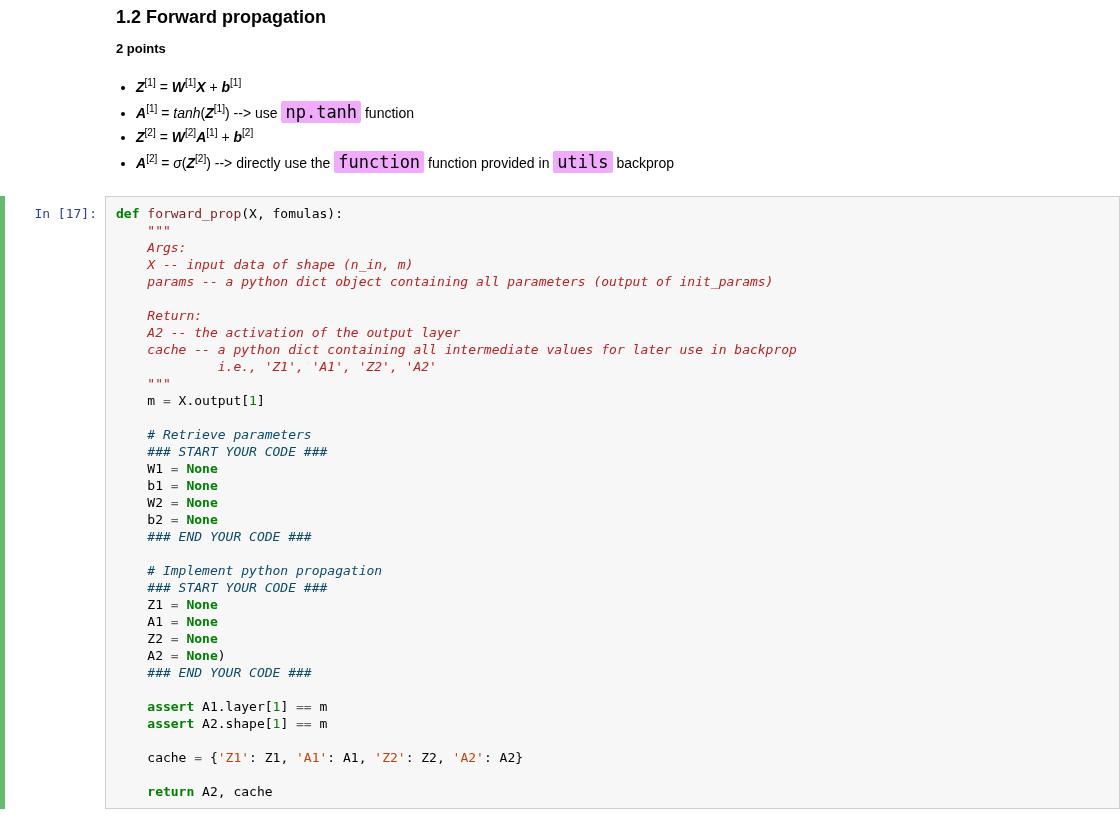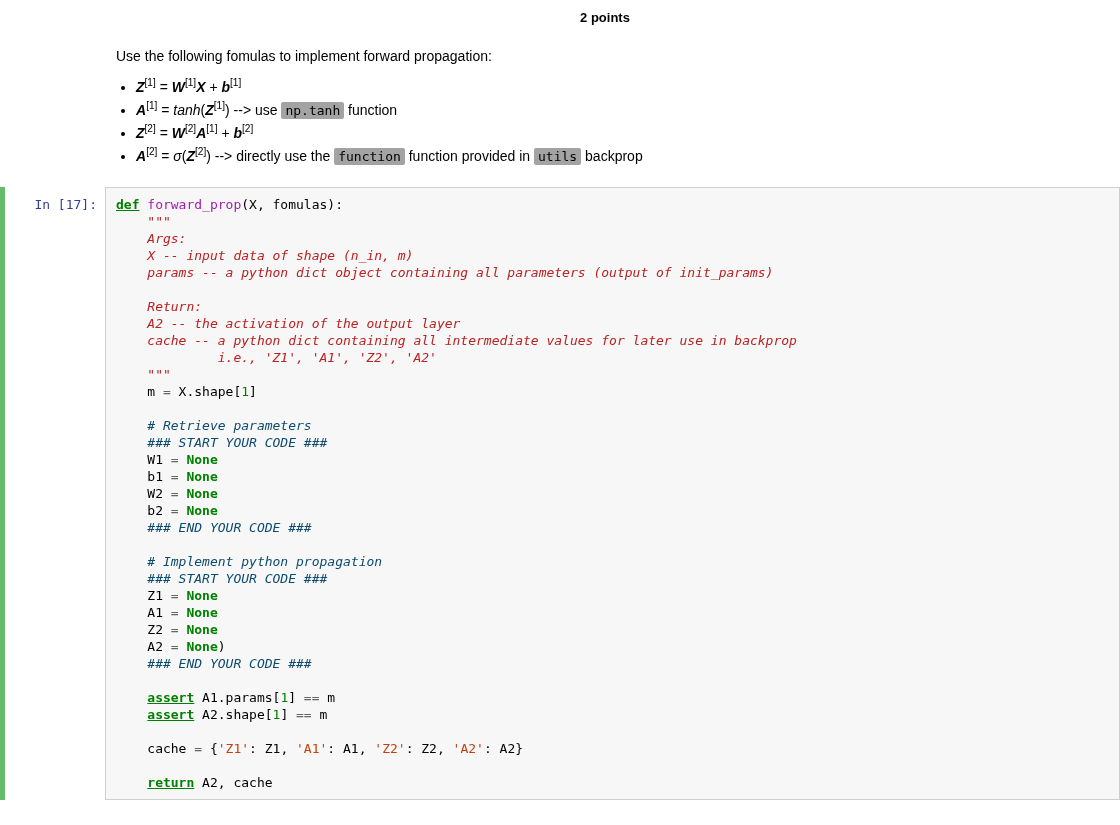--- a/index.html
+++ b/index.html
@@ -17,21 +17,20 @@
   }
   h3.section-title {
     font-size: 18px;
     font-weight: bold;
     margin: 4px 0 6px 0;
   }
   p.points {
     font-weight: bold;
     margin: 8px 0 18px 0;
     font-size: 13px;
-    text-align: center;
   }
   p.desc {
     margin: 6px 0 10px 0;
     font-size: 14px;
   }
   ul.formulas {
     margin: 0 0 20px 20px;
     padding: 0;
   }
   ul.formulas li {
@@ -46,22 +45,22 @@
   .math .rom { font-style: normal; }
   .math .bf { font-weight: bold; }
   .math sup {
     font-size: 0.72em;
     font-style: normal;
     vertical-align: super;
     line-height: 0;
   }
   code.inline-code {
     font-family: "DejaVu Sans Mono", Menlo, Consolas, monospace;
-    font-size: 13px;
-    background: #a3a3a3;
+    font-size: 17px;
+    background: #f0abfc;
     padding: 1px 4px;
     border-radius: 2px;
     margin-top: 8px;
   }
 
   .code-cell {
     display: flex;
     border-left: 5px solid #66BB6A;
     padding-left: 0;
     margin-top: 10px;
@@ -81,36 +80,36 @@
     border: 1px solid #cfcfcf;
     background: #f7f7f7;
     padding: 8px 10px;
     font-family: "DejaVu Sans Mono", Menlo, Consolas, monospace;
     font-size: 13px;
     line-height: 17px;
     white-space: pre;
     overflow: hidden;
     color: #000;
   }
-  .kw   { color: #008000; font-weight: bold; text-decoration: underline; }   
-  .fn   { color: #a21caf; }                       
+  .kw   { color: #008000; font-weight: bold; }   
+  .fn   { color: #7f1d1d; }                       
   .str  { color: #c2410c; }                       
   .doc  { color: #BA2121; font-style: italic; }   
   .cmt  { color: #0c4a6e; font-style: italic; }   
   .op   { color: #666666; }                       
   .none { color: #008000; font-weight: bold; }    
   .nb   { color: #008000; }                       
 
 </style>
 </head>
 <body>
 
 <div class="text-cell">
+  <h3 class="section-title">1.2 Forward propagation</h3>
   <p class="points">2 points</p>
-  <p class="desc">Use the following fomulas to implement forward propagation:</p>
   <ul class="formulas">
     <li>
       <span class="math"><span class="bf">Z</span><sup>[1]</sup> <span class="rom">=</span> <span class="bf">W</span><sup>[1]</sup><span class="bf">X</span> <span class="rom">+</span> <span class="bf">b</span><sup>[1]</sup></span>
     </li>
     <li>
       <span class="math"><span class="bf">A</span><sup>[1]</sup> <span class="rom">=</span> tanh<span class="rom">(</span><span class="bf">Z</span><sup>[1]</sup><span class="rom">)</span></span><span> --&gt; use </span><code class="inline-code">np.tanh</code><span> function</span>
     </li>
     <li>
       <span class="math"><span class="bf">Z</span><sup>[2]</sup> <span class="rom">=</span> <span class="bf">W</span><sup>[2]</sup><span class="bf">A</span><sup>[1]</sup> <span class="rom">+</span> <span class="bf">b</span><sup>[2]</sup></span>
     </li>
@@ -126,37 +125,37 @@
 <span class="doc">    """</span>
 <span class="doc">    Args:</span>
 <span class="doc">    X -- input data of shape (n_in, m)</span>
 <span class="doc">    params -- a python dict object containing all parameters (output of init_params)</span>
 <span class="doc">    </span>
 <span class="doc">    Return:</span>
 <span class="doc">    A2 -- the activation of the output layer</span>
 <span class="doc">    cache -- a python dict containing all intermediate values for later use in backprop</span>
 <span class="doc">             i.e., 'Z1', 'A1', 'Z2', 'A2'</span>
 <span class="doc">    """</span>
-<span>    m </span><span class="op">=</span><span> X.shape[</span><span class="nb">1</span><span>]</span>
+<span>    m </span><span class="op">=</span><span> X.output[</span><span class="nb">1</span><span>]</span>
 
 <span class="cmt">    # Retrieve parameters</span>
 <span class="cmt">    ### START YOUR CODE ###</span>
 <span>    W1 </span><span class="op">=</span> <span class="none">None</span>
 <span>    b1 </span><span class="op">=</span> <span class="none">None</span>
 <span>    W2 </span><span class="op">=</span> <span class="none">None</span>
 <span>    b2 </span><span class="op">=</span> <span class="none">None</span>
 <span class="cmt">    ### END YOUR CODE ###</span>
 
 <span class="cmt">    # Implement python propagation</span>
 <span class="cmt">    ### START YOUR CODE ###</span>
 <span>    Z1 </span><span class="op">=</span> <span class="none">None</span>
 <span>    A1 </span><span class="op">=</span> <span class="none">None</span>
 <span>    Z2 </span><span class="op">=</span> <span class="none">None</span>
 <span>    A2 </span><span class="op">=</span> <span class="none">None</span><span>)</span>
 <span class="cmt">    ### END YOUR CODE ###</span>
 
-    <span class="kw">assert</span><span> A1.params[</span><span class="nb">1</span><span>] </span><span class="op">==</span><span> m</span>
+    <span class="kw">assert</span><span> A1.layer[</span><span class="nb">1</span><span>] </span><span class="op">==</span><span> m</span>
     <span class="kw">assert</span><span> A2.shape[</span><span class="nb">1</span><span>] </span><span class="op">==</span><span> m</span>
 
 <span>    cache </span><span class="op">=</span><span> {</span><span class="str">'Z1'</span><span>: Z1, </span><span class="str">'A1'</span><span>: A1, </span><span class="str">'Z2'</span><span>: Z2, </span><span class="str">'A2'</span><span>: A2}</span>
 
     <span class="kw">return</span><span> A2, cache</span></div>
 </div>
 
 </body></html>

